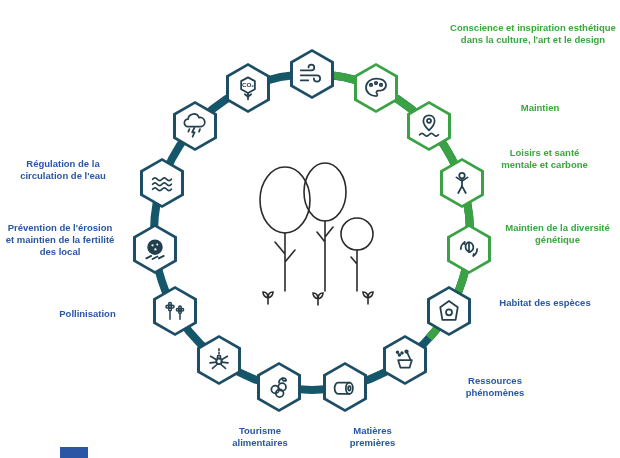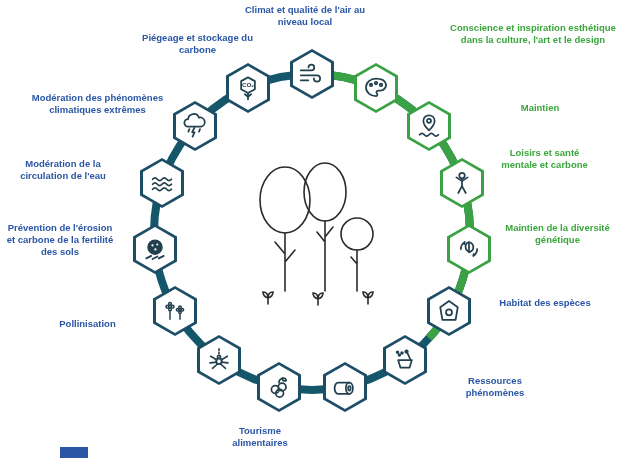--- a/index.html
+++ b/index.html
@@ -203,29 +203,27 @@
   <div class="hex dark" style="left:226px;top:63px">
     <div class="hex-in">
       <svg width="30" height="30" viewBox="0 0 24 24" fill="none" stroke="#23404f" stroke-width="1.4" stroke-linecap="round" stroke-linejoin="round">
         <path d="M12 3.5l5.5 3v6.5l-5.5 3-5.5-3V6.5z"></path>
         <path d="M12 16v5M12 19l-2.5-2M12 19l2.5-2"></path>
         <text x="12" y="11.5" text-anchor="middle" font-size="5" font-weight="bold" fill="#23404f" stroke="none">CO₂</text>
       </svg>
     </div>
   </div>
 
-  <div class="lbl blue" style="left:230px;top:4px;width:150px">Climat et qualité de l'air au niveau local</div>
   <div class="lbl green" style="left:448px;top:22px;width:170px">Conscience et inspiration esthétique dans la culture, l'art et le design</div>
   <div class="lbl green" style="left:495px;top:102px;width:90px">Maintien</div>
   <div class="lbl green" style="left:492px;top:147px;width:105px">Loisirs et santé mentale et carbone</div>
   <div class="lbl green" style="left:505px;top:222px;width:105px">Maintien de la diversité génétique</div>
   <div class="lbl blue" style="left:495px;top:297px;width:100px">Habitat des espèces</div>
   <div class="lbl blue" style="left:440px;top:375px;width:110px">Ressources phénomènes</div>
+  <div class="lbl blue" style="left:330px;top:425px;width:85px">Matières premières</div>
   <div class="lbl blue" style="left:215px;top:425px;width:90px">Tourisme alimentaires</div>
-  <div class="lbl blue" style="left:40px;top:318px;width:95px">Pollinisation</div>
-  <div class="lbl blue" style="left:5px;top:222px;width:110px">Prévention de l'érosion et carbone de la fertilité des sols</div>
-  <div class="lbl blue" style="left:8px;top:158px;width:110px">Modération de la circulation de l'eau</div>
-  <div class="lbl blue" style="left:25px;top:92px;width:145px">Modération des phénomènes climatiques extrêmes</div>
-  <div class="lbl blue" style="left:130px;top:32px;width:135px">Piégeage et stockage du carbone</div>
+  <div class="lbl blue" style="left:40px;top:308px;width:95px">Pollinisation</div>
+  <div class="lbl blue" style="left:5px;top:222px;width:110px">Prévention de l'érosion et maintien de la fertilité des local</div>
+  <div class="lbl blue" style="left:8px;top:158px;width:110px">Régulation de la circulation de l'eau</div>
 
   <div class="logo-frag"></div>
 
 </div>
 
 </body></html>

